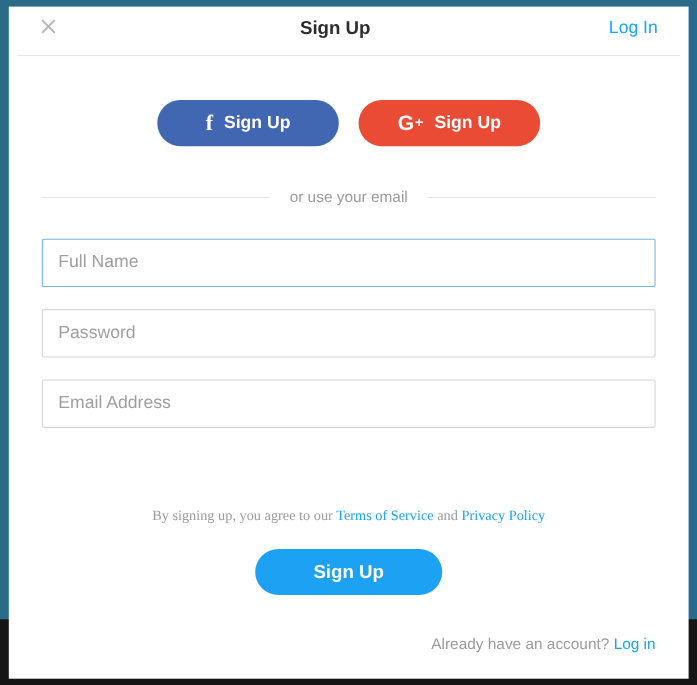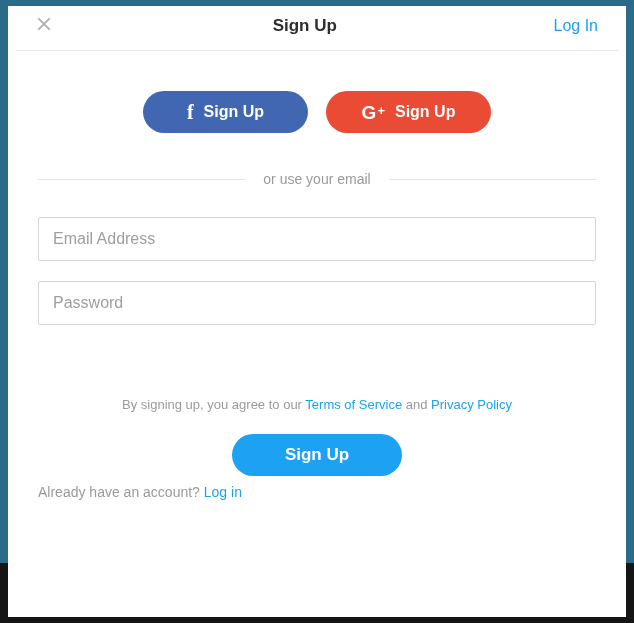--- a/index.html
+++ b/index.html
@@ -47,30 +47,30 @@
   .divider-text { color:#9a9a9a; font-size:14px; }
   .fields { display:flex; flex-direction:column; gap:20px; }
   .field {
     width:100%; height:44px; border:1px solid #d6d6d6;
     padding: 0 14px; font-size:16px; color:#333;
     outline:none; border-radius:2px;
   }
   .field::placeholder { color:#9e9e9e; }
   .field.active { border-color:#76b7e8; }
   .legal {
-    text-align:center; margin-top:72px; font-size:13px; color:#9a9a9a;
+    text-align:center; margin-top:72px; font-size:13px; color:#9a9a9a;font-family:Liberation Serif, serif;
   }
   .legal .link { color:#1da1f2; cursor:pointer; }
   .submit-wrap { margin-top:22px; text-align:center; }
   .submit-btn {
     display:inline-flex; align-items:center; justify-content:center;
     background:#1da1f2; color:#fff; font-size:17px; font-weight:600;
     height:42px; width:170px; border-radius:22px; border:none; cursor:pointer;
   }
-  .already { margin-top:8px; text-align:left; font-size:14px; color:#9a9a9a; }
+  .already { margin-top:36px; text-align:right; font-size:14px; color:#9a9a9a; }
   .already .link { color:#1da1f2; cursor:pointer; }
 </style>
 </head>
 <body>
 
 <div class="bg-bottom"></div>
 
 <div class="modal">
   <div class="header">
     <div class="close">
@@ -103,22 +103,23 @@
       </button>
     </div>
 
     <div class="divider-row">
       <div class="divider-line"></div>
       <div class="divider-text">or use your email</div>
       <div class="divider-line"></div>
     </div>
 
     <div class="fields">
+      <input class="field active" type="text" placeholder="Full Name" style="">
+      <input class="field" type="password" placeholder="Password" style="">
       <input class="field" type="email" placeholder="Email Address" style="">
-      <input class="field" type="password" placeholder="Password" style="">
     </div>
 
     <div class="legal">
       <span>By signing up, you agree to our </span><span class="link">Terms of Service</span><span> and </span><span class="link">Privacy Policy</span>
     </div>
 
     <div class="submit-wrap">
       <button class="submit-btn">Sign Up</button>
     </div>
 

